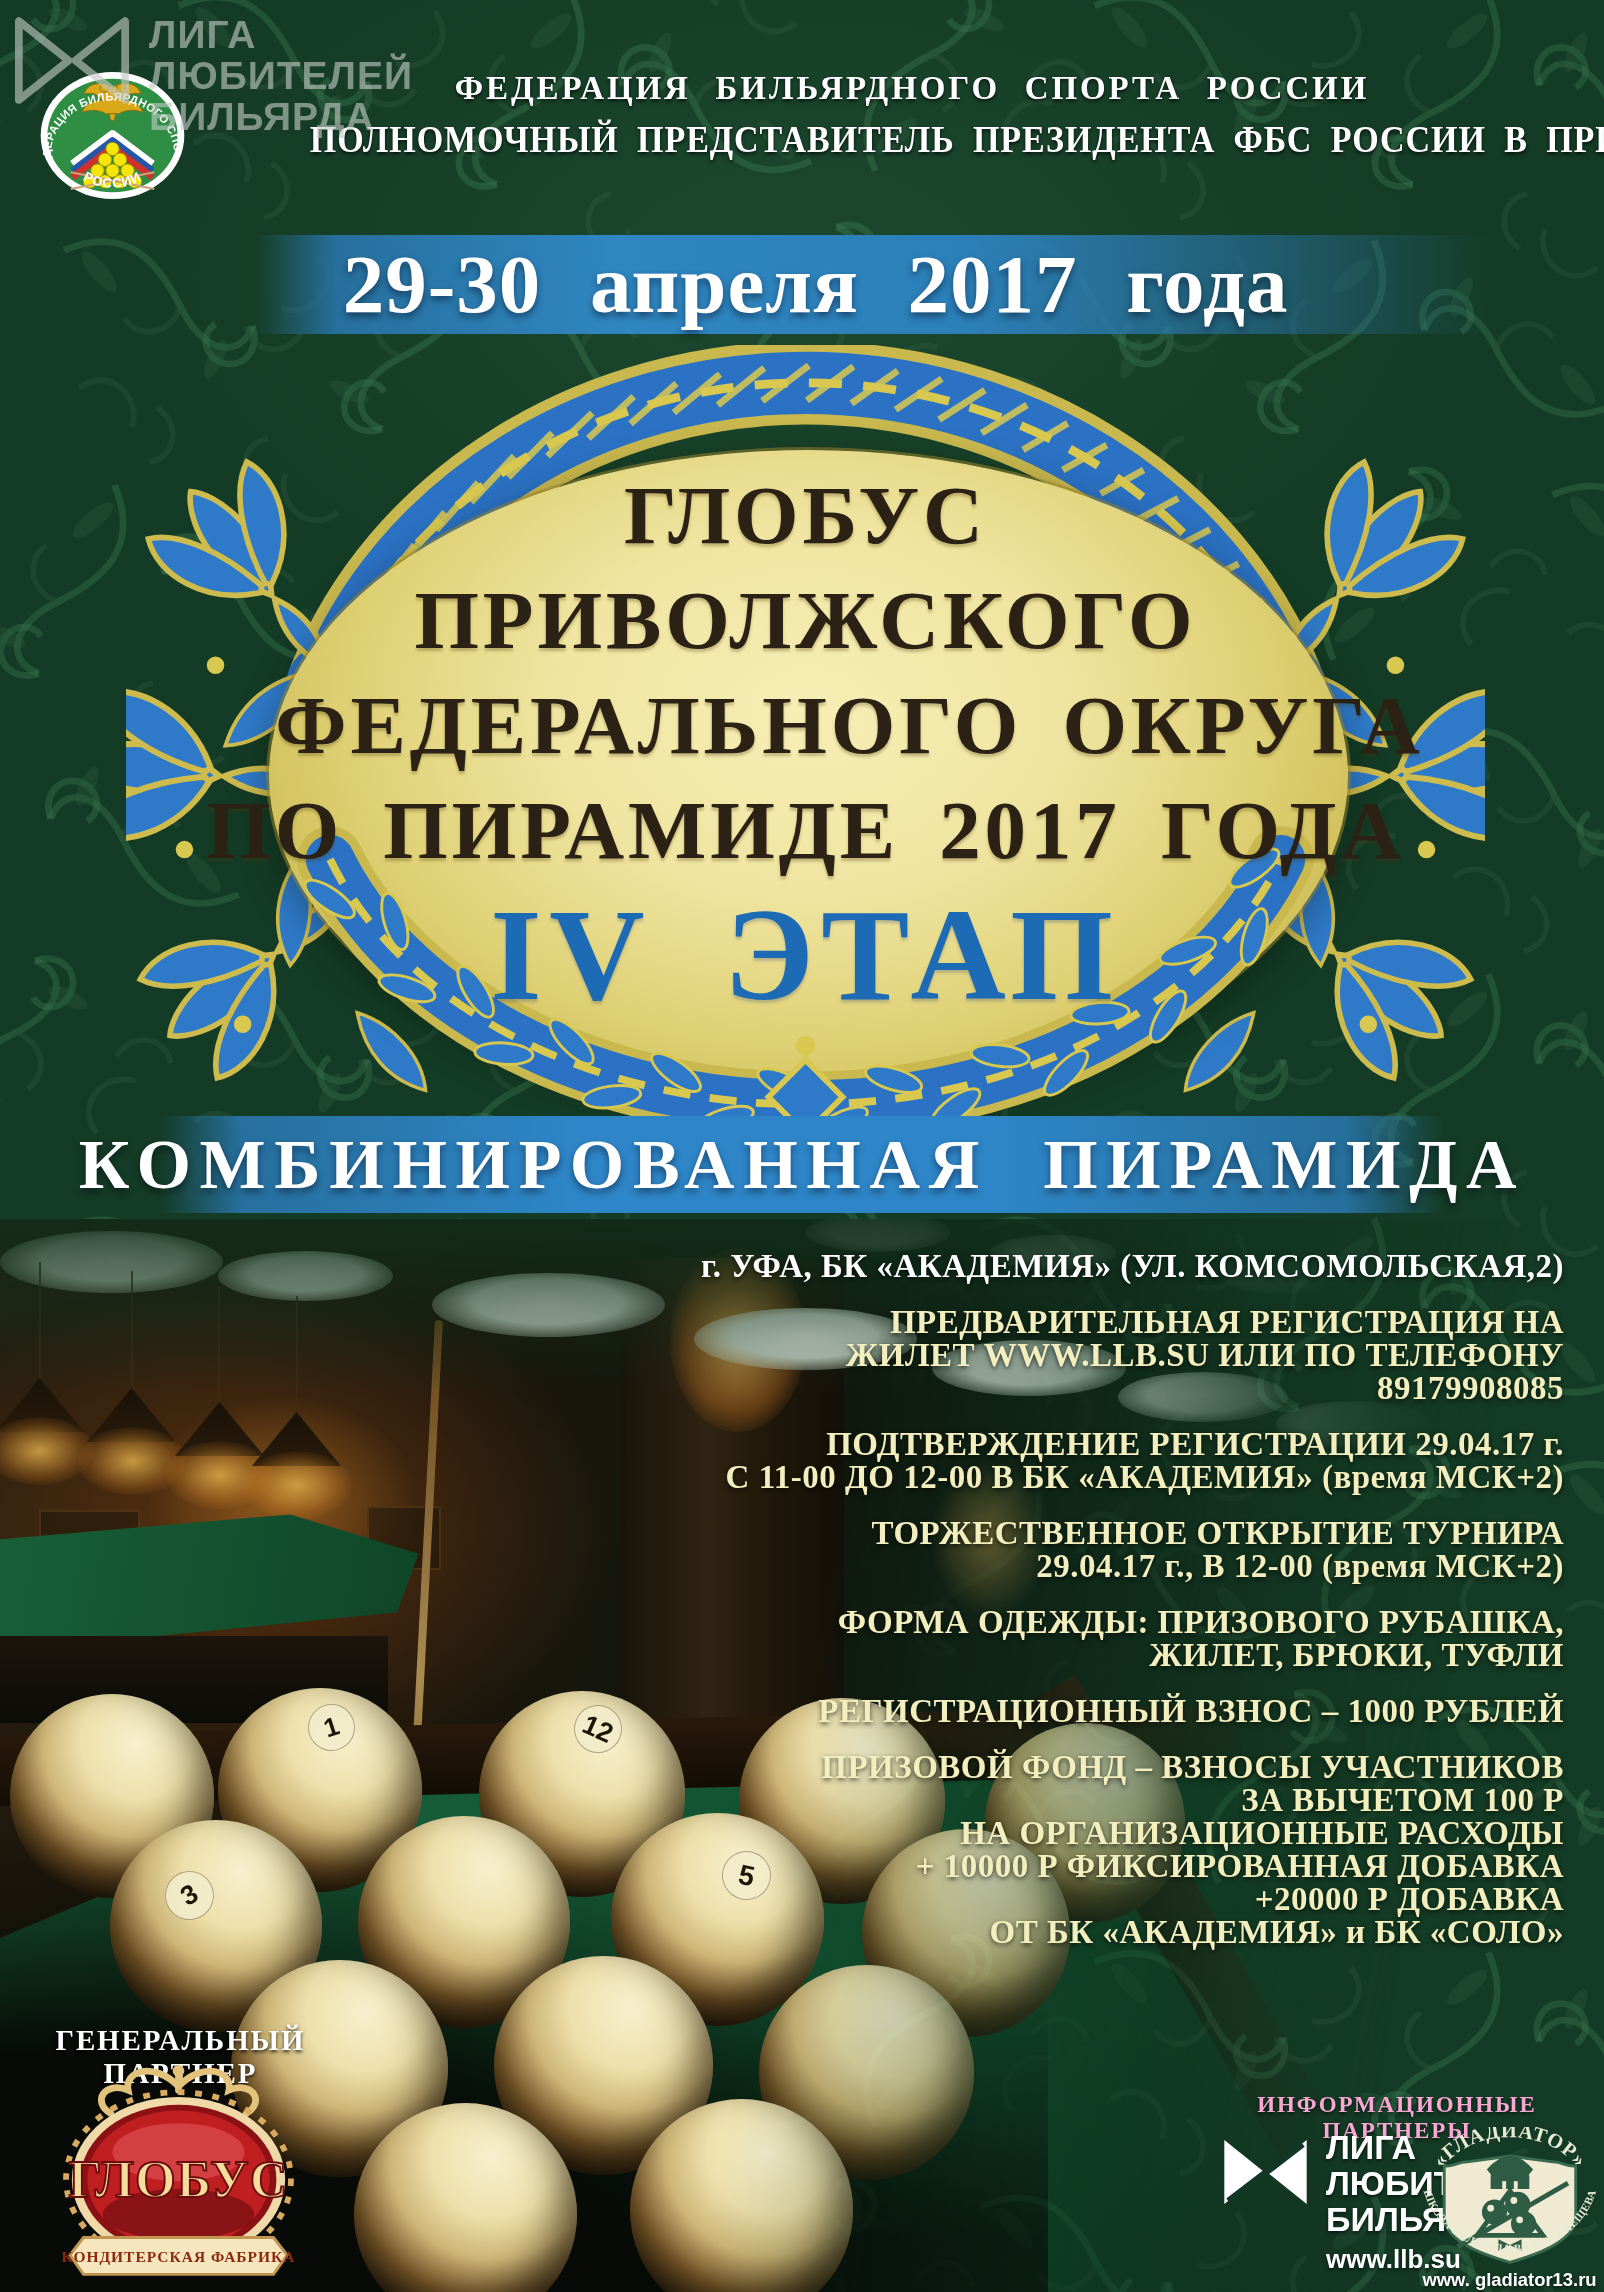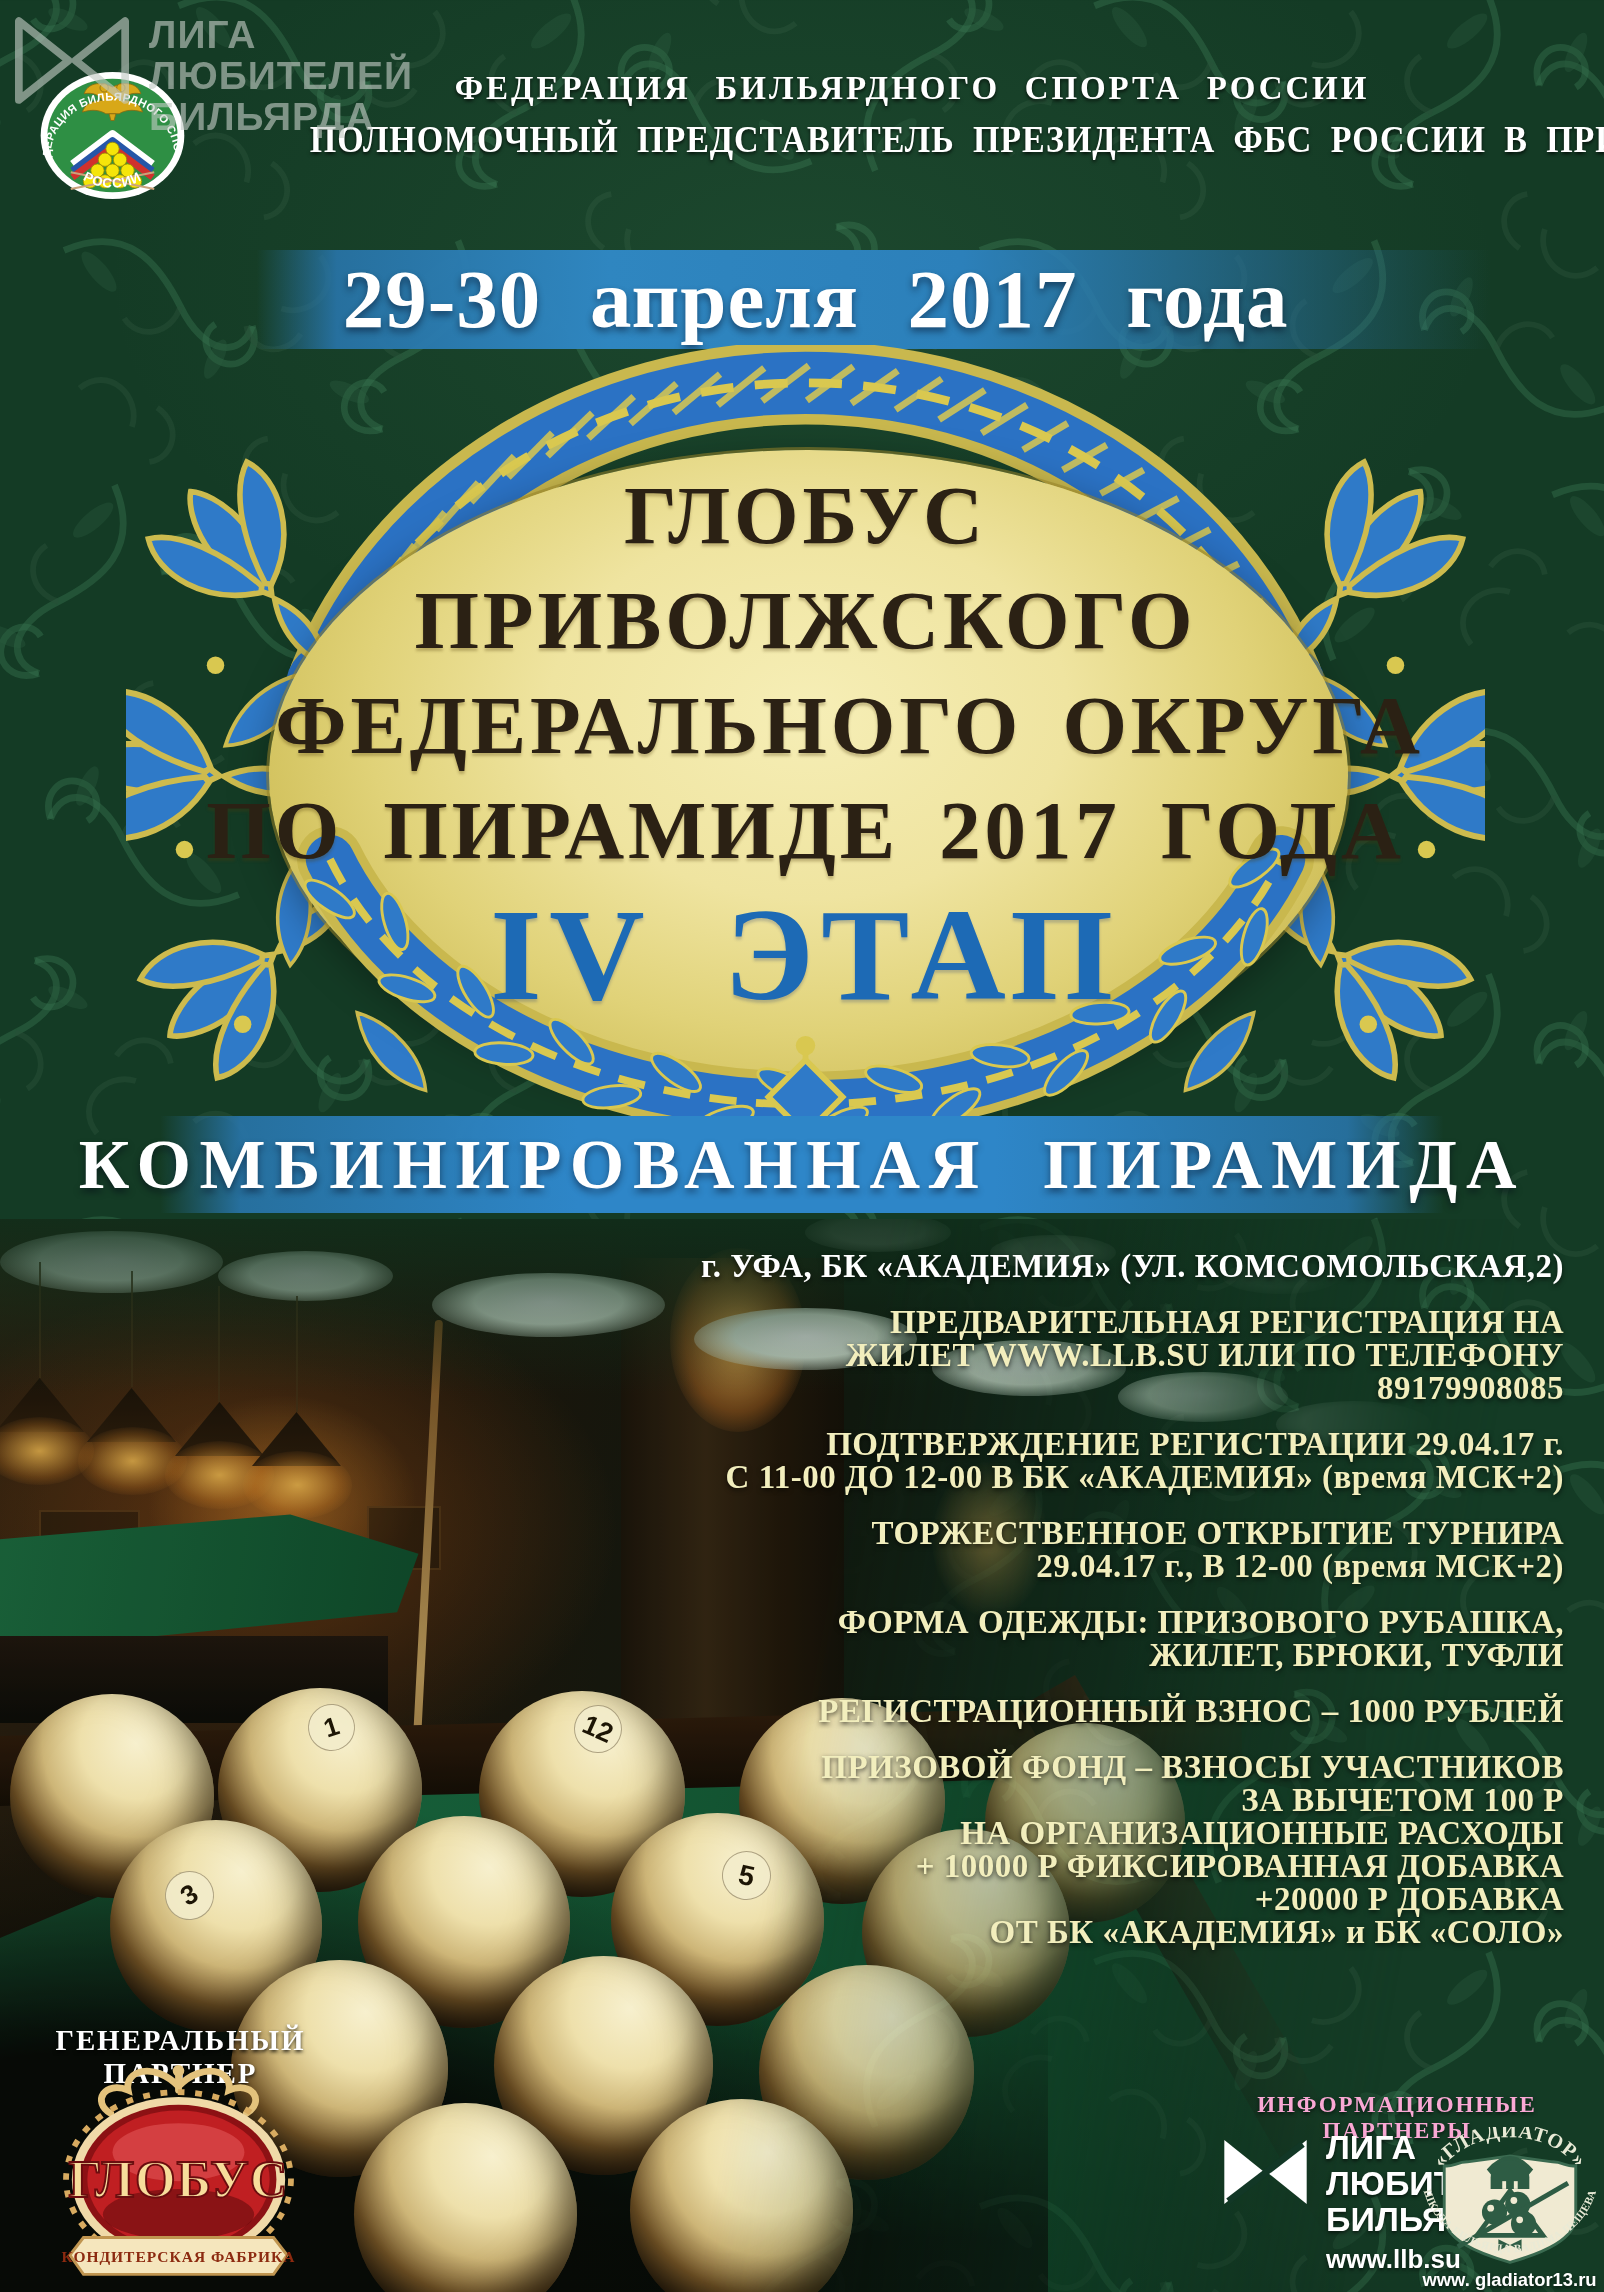--- a/index.html
+++ b/index.html
@@ -22,21 +22,21 @@
   .fbs{left:29px;top:62px;z-index:5;}
   .fbs-arc{font-family:"Liberation Sans",sans-serif;font-weight:bold;fill:#ffffff;font-size:13.5px;letter-spacing:.5px;}
   .fbs-bot{font-family:"Liberation Sans",sans-serif;font-weight:bold;fill:#ffffff;font-size:16px;letter-spacing:1px;}
   
   .hdr{left:223px;width:1378px;text-align:center;color:#fff;font-weight:bold;z-index:4;
        text-shadow:0 1.9px 3.9px rgba(0,0,0,.75);white-space:nowrap;}
   .hdr1{top:70px;font-size:33px;letter-spacing:2.9px;word-spacing:13.6px;}
   .hdr2{top:118px;font-size:37px;letter-spacing:1px;word-spacing:9.7px;}
   .hdr2 span{display:inline-block;transform:scaleX(.92);transform-origin:center;}
   
-  .dateband{left:0;top:250px;width:1604px;height:99px;z-index:3;
+  .dateband{left:0;top:235px;width:1604px;height:99px;z-index:3;
     background:linear-gradient(90deg, rgba(31,106,160,0) 16%, rgba(40,116,168,.92) 21%,
       #2f86c0 38%, #2c80ba 60%, rgba(38,110,158,.6) 79%, rgba(30,95,140,0) 93%);}
   .dateband .t{width:100%;text-align:center;line-height:99px;font-size:83px;font-weight:bold;color:#fff;
     word-spacing:27px;letter-spacing:1px;text-shadow:0 3.9px 7.8px rgba(0,0,20,.45);transform:translateX(13.6px);}
   
   .emblem{left:126px;top:345px;width:1359px;height:786px;z-index:3;}
   .orn{left:0;top:0;}
   .tulip path{fill:#2f7ac8;stroke:#cdbb4e;stroke-width:5px;}
   .sleaf path{fill:#2f7ac8;stroke:#cdbb4e;stroke-width:4px;}
   .goldoval{left:143px;top:105px;width:1079px;height:652px;border-radius:50%;

